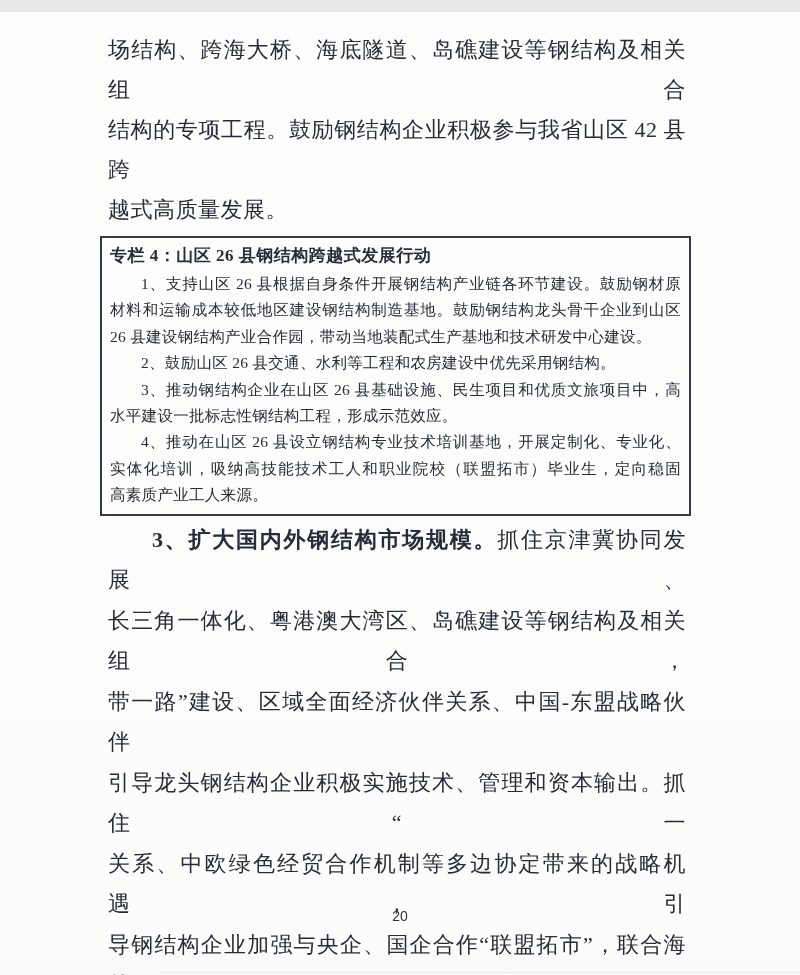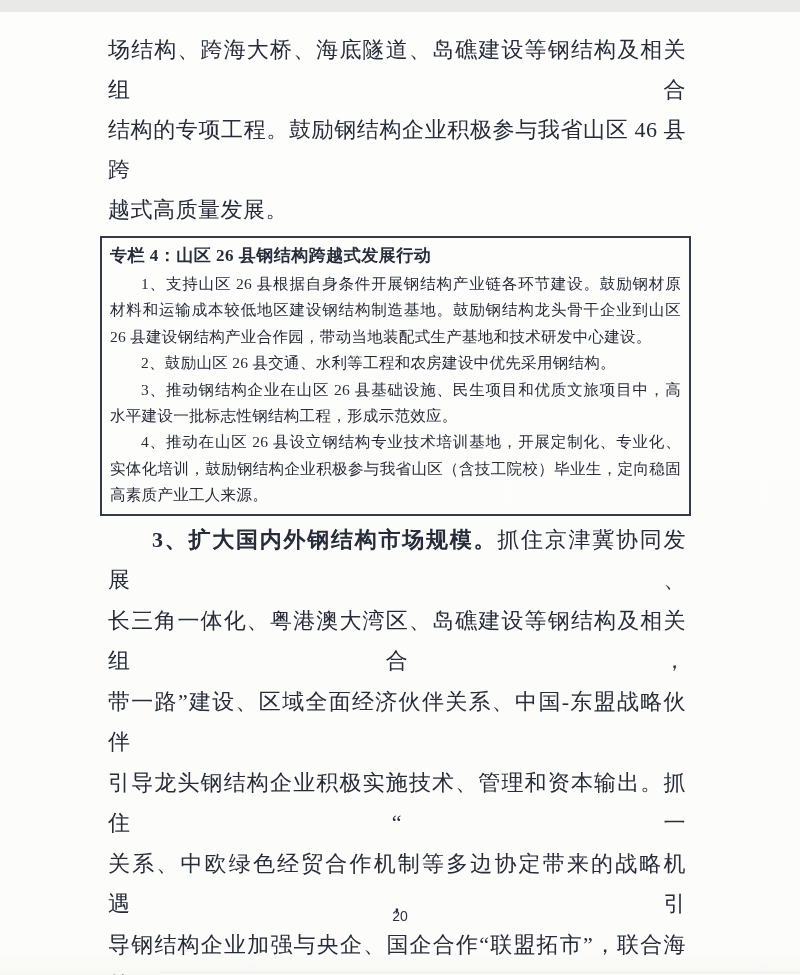--- a/index.html
+++ b/index.html
@@ -74,41 +74,41 @@
   }
 </style>
 </head>
 <body>
 
 <div class="page">
   <div class="content">
 
     <div>
       <div class="line jl">场结构、跨海大桥、海底隧道、岛礁建设等钢结构及相关组合</div>
-      <div class="line jl">结构的专项工程。鼓励钢结构企业积极参与我省山区 46 县跨</div>
+      <div class="line jl">结构的专项工程。鼓励钢结构企业积极参与我省山区 42 县跨</div>
       <div class="line">越式高质量发展。</div>
     </div>
 
     <div class="feature-box">
       <div class="box-title">专栏 4：山区 26 县钢结构跨越式发展行动</div>
       <div>
         <div class="box-line jl indent">1、支持山区 26 县根据自身条件开展钢结构产业链各环节建设。鼓励钢材原</div>
         <div class="box-line jl">材料和运输成本较低地区建设钢结构制造基地。鼓励钢结构龙头骨干企业到山区</div>
         <div class="box-line">26 县建设钢结构产业合作园，带动当地装配式生产基地和技术研发中心建设。</div>
       </div>
       <div>
         <div class="box-line indent">2、鼓励山区 26 县交通、水利等工程和农房建设中优先采用钢结构。</div>
       </div>
       <div>
         <div class="box-line jl indent">3、推动钢结构企业在山区 26 县基础设施、民生项目和优质文旅项目中，高</div>
         <div class="box-line">水平建设一批标志性钢结构工程，形成示范效应。</div>
       </div>
       <div>
         <div class="box-line jl indent">4、推动在山区 26 县设立钢结构专业技术培训基地，开展定制化、专业化、</div>
-        <div class="box-line jl">实体化培训，鼓励钢结构企业积极参与我省山区（含技工院校）毕业生，定向稳固</div>
+        <div class="box-line jl">实体化培训，吸纳高技能技术工人和职业院校（联盟拓市）毕业生，定向稳固</div>
         <div class="box-line">高素质产业工人来源。</div>
       </div>
     </div>
 
     <div class="para-market">
       <div class="line jl indent">
         <span class="bold">3、扩大国内外钢结构市场规模。</span><span>抓住京津冀协同发展、</span>
       </div>
       <div class="line jl">长三角一体化、粤港澳大湾区、岛礁建设等钢结构及相关组合，</div>
       <div class="line jl">带一路”建设、区域全面经济伙伴关系、中国-东盟战略伙伴</div>

